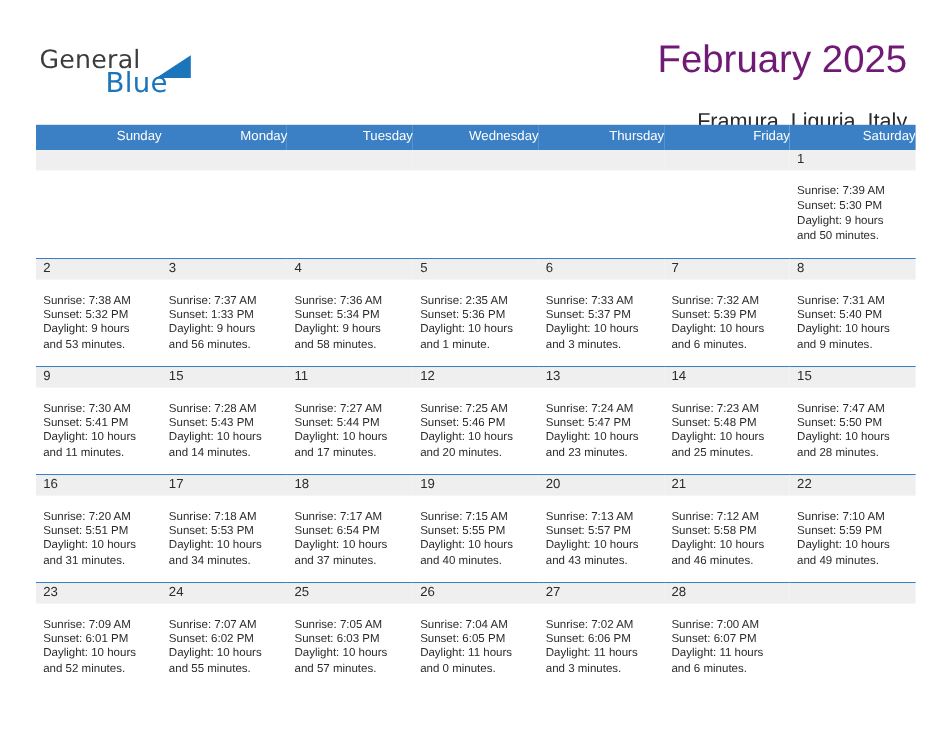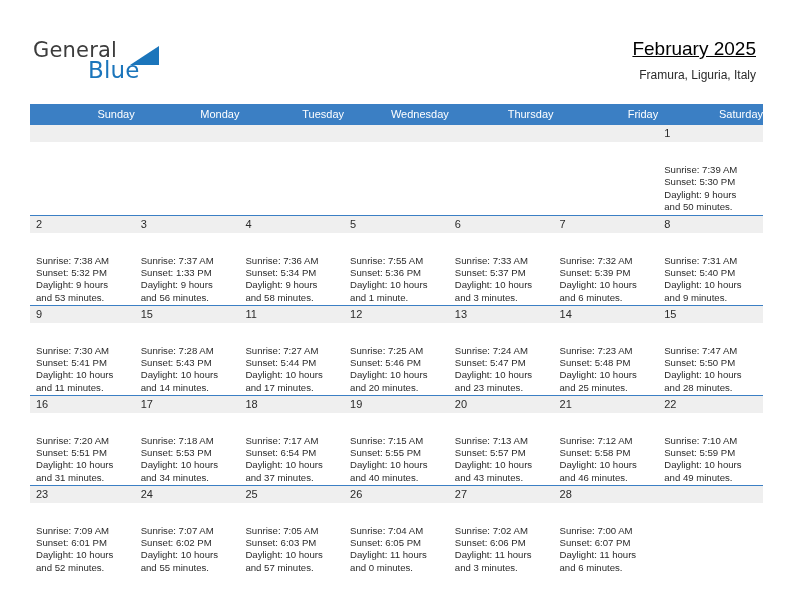--- a/index.html
+++ b/index.html
@@ -60,32 +60,31 @@
     border-left: 29px solid transparent;
     border-bottom: 19px solid #1b75bb;
   }
   .title-block {
     position: absolute;
     right: 36px;
     top: 34px;
     text-align: right;
   }
   .month-title {
-    font-size: 19px;
-    color: #000000;
+    font-size: 32px;
+    color: #701a75;
     font-weight: 400;
     line-height: 30px;
     white-space: nowrap;
-    text-decoration: underline;
   }
   .location {
-    font-size: 12px;
+    font-size: 18px;
     color: #2b2b2b;
     font-weight: 400;
-    margin-top: 3px;
+    margin-top: 29px;
     line-height: 17px;
     white-space: nowrap;
   }
 
   
   .calendar {
     position: absolute;
     left: 30px;
     top: 104px;
     width: 733px;
@@ -118,21 +117,21 @@
   .daynum-bar {
     background: #efefef;
     height: 17px;
     padding: 1px 0 0 6px;
     font-size: 11px;
     color: #2b2b2b;
     line-height: 15px;
   }
   .daycell.empty .daynum-bar { background: #efefef; }
   .dayinfo {
-    padding: 22px 5px 0 6px;
+    padding: 12px 5px 0 6px;
     font-size: 9.6px;
     line-height: 12.4px;
     color: #2b2b2b;
   }
   .dayinfo div { white-space: nowrap; }
 </style>
 </head>
 <body>
 
 <div class="page">
@@ -239,21 +238,21 @@
                 <div>Sunset: 5:34 PM</div>
                 <div>Daylight: 9 hours</div>
                 <div>and 58 minutes.</div>
               </div>
             </div>
           </td>
           <td>
             <div class="daycell">
               <div class="daynum-bar">5</div>
               <div class="dayinfo">
-                <div>Sunrise: 7:55 AM</div>
+                <div>Sunrise: 2:35 AM</div>
                 <div>Sunset: 5:36 PM</div>
                 <div>Daylight: 10 hours</div>
                 <div>and 1 minute.</div>
               </div>
             </div>
           </td>
           <td>
             <div class="daycell">
               <div class="daynum-bar">6</div>
               <div class="dayinfo">

